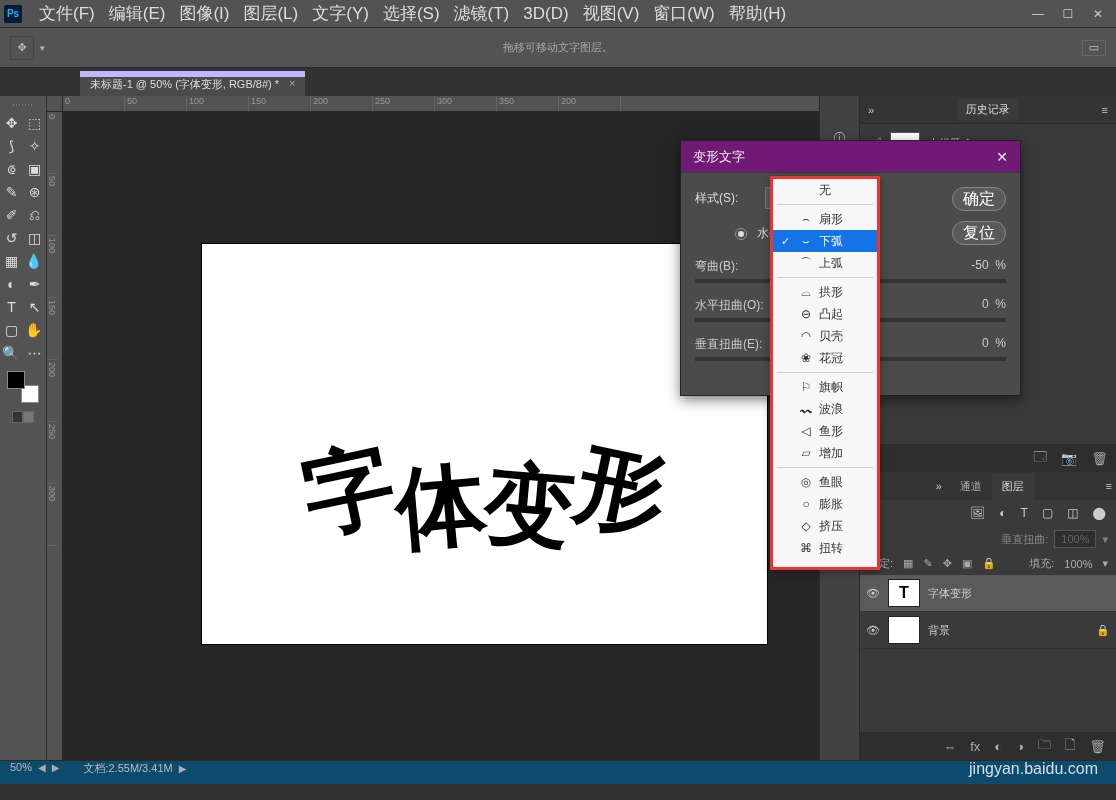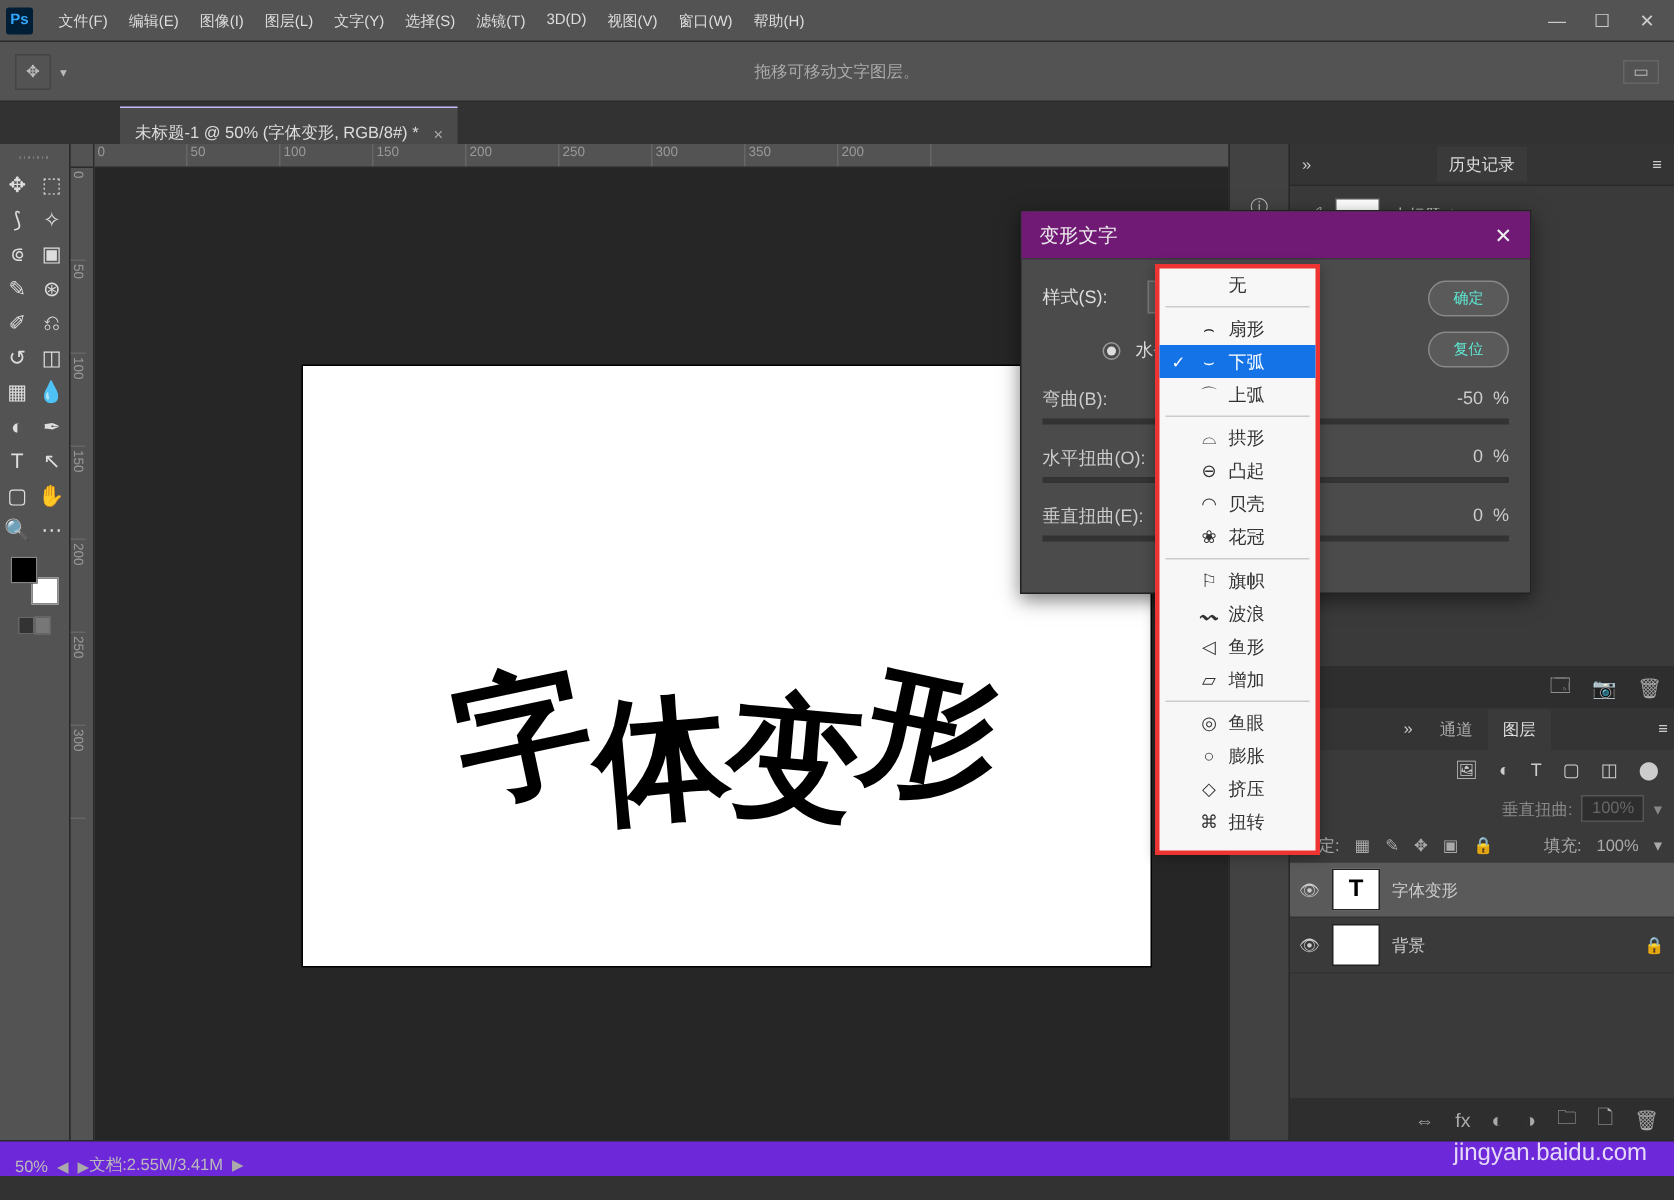--- a/index.html
+++ b/index.html
@@ -1,28 +1,28 @@
 <!DOCTYPE html>
 <html><head>
 <meta charset="utf-8">
 <style>
 *{margin:0;padding:0;box-sizing:border-box;font-family:"Microsoft YaHei",Arial,sans-serif;user-select:none}
 body{background:#323232;color:#ccc;font-size:12px;width:1116px;height:800px;overflow:hidden;position:relative}
 .menubar{height:28px;background:#535353;display:flex;align-items:center;padding:0 4px;border-bottom:1px solid #2a2a2a}
 .ps-logo{width:18px;height:18px;background:#001e36;color:#31a8ff;font-weight:bold;font-size:10px;display:flex;align-items:center;justify-content:center;margin-right:10px;border-radius:2px}
-.menu-item{padding:0 7px;cursor:pointer;font-size:10px;color:#ddd}
+.menu-item{padding:0 7px;cursor:pointer;font-size:17px;color:#ddd}
 .win-controls{margin-left:auto;display:flex;gap:2px}
 .win-btn{width:28px;height:20px;display:flex;align-items:center;justify-content:center;color:#ccc;cursor:pointer;font-size:12px}
 .options-bar{height:40px;background:#535353;border-bottom:1px solid #2a2a2a;display:flex;align-items:center;padding:0 10px;color:#bbb;font-size:11px;position:relative}
 .options-bar .move-icon{width:24px;height:24px;border:1px solid #444;display:flex;align-items:center;justify-content:center;margin-right:6px}
 .options-bar .drop{font-size:9px;margin-right:8px}
 .options-bar .hint{position:absolute;left:50%;transform:translateX(-50%);color:#aaa}
 .options-bar .panel-toggle{margin-left:auto;width:24px;height:16px;border:1px solid #666;display:flex;align-items:center;justify-content:center}
 .tab-bar{height:28px;background:#323232;display:flex;align-items:flex-end;padding-left:80px}
-.doc-tab{background:#4a4a4a;height:25px;padding:0 10px;display:flex;align-items:flex-end;font-size:11px;color:#ddd;gap:10px;border-top:1px solid #c4b5fd}
+.doc-tab{background:#4a4a4a;height:25px;padding:0 10px;display:flex;align-items:flex-start;font-size:11px;color:#ddd;gap:10px;border-top:6px solid #c4b5fd}
 .doc-tab .close-tab{cursor:pointer;color:#aaa}
 .workspace{display:flex;height:664px}
 .toolbox{width:47px;background:#535353;border-right:1px solid #2a2a2a;display:flex;flex-direction:column;align-items:center;padding-top:6px}
 .toolbox .grip{width:30px;height:6px;display:flex;justify-content:center;align-items:center;margin-bottom:4px}
 .toolbox .grip::before{content:"";width:20px;height:2px;background:repeating-linear-gradient(90deg,#777 0 1px,transparent 1px 3px)}
 .tool-row{display:flex;gap:1px;margin-bottom:1px}
 .tool{width:22px;height:22px;display:flex;align-items:center;justify-content:center;color:#ddd;font-size:14px;cursor:pointer;position:relative}
 .swatches{margin-top:6px;position:relative;width:32px;height:32px}
 .swatch-fg{position:absolute;width:18px;height:18px;background:#000;border:1px solid #888;top:0;left:0;z-index:2}
 .swatch-bg{position:absolute;width:18px;height:18px;background:#fff;border:1px solid #888;bottom:0;right:0}
@@ -62,40 +62,40 @@
 .layer-props{padding:4px 8px;display:flex;align-items:center;justify-content:flex-end;gap:6px;font-size:11px;color:#888}
 .layer-props .val{background:#2e2e2e;padding:2px 6px;border:1px solid #555;color:#666}
 .layer-locks{padding:4px 8px;display:flex;align-items:center;gap:10px;font-size:11px;color:#aaa}
 .layer-list{flex:1;overflow:auto;background:#3a3a3a}
 .layer-row{display:flex;align-items:center;padding:4px 6px;gap:8px;border-bottom:1px solid #333;font-size:11px}
 .layer-row.selected{background:#5a5a5a}
 .layer-eye{width:14px;color:#ccc}
 .layer-thumb{width:32px;height:28px;background:#fff;border:1px solid #222}
 .layer-thumb.text-thumb{background:#fff;display:flex;align-items:center;justify-content:center;color:#000;font-weight:bold;font-size:16px}
 .layer-bottom{height:28px;background:#2e2e2e;display:flex;align-items:center;justify-content:flex-end;gap:14px;padding:0 10px;color:#aaa;font-size:13px}
-.status-bar{height:24px;background:#6d28d9;border-top:1px solid #2a2a2a;display:flex;align-items:flex-end;font-size:11px;color:#bbb;padding:0 10px;}
+.status-bar{height:24px;background:#0c4a6e;border-top:1px solid #2a2a2a;display:flex;align-items:flex-start;font-size:11px;color:#bbb;padding:0 10px;gap:24px}
 .status-bar .seg{display:flex;align-items:center;gap:6px}
 .status-bar .seg .arrow{font-size:10px;cursor:pointer;color:#aaa}
 
 .dialog{position:absolute;left:680px;top:140px;width:341px;background:#4b4b4b;border:1px solid #222;box-shadow:0 4px 12px rgba(0,0,0,0.5);z-index:50}
 .dialog-title{height:32px;background:#701a75;display:flex;align-items:center;padding:0 12px;color:#eee;font-size:13px;border-bottom:1px solid #3a3a3a}
 .dialog-title .dialog-close{margin-left:auto;cursor:pointer;font-size:14px}
 .dialog-body{padding:14px 14px 20px 14px;position:relative}
 .dialog-row{display:flex;align-items:center;margin-bottom:16px;color:#ddd;font-size:12px}
 .dialog-row .label{width:62px;text-align:left;margin-right:8px}
 .style-select{width:96px;height:22px;background:#5a5a5a;border:1px solid #777;color:#eee;font-size:11px;padding-left:4px;display:flex;align-items:center;justify-content:space-between;padding-right:4px}
 .radio-row{display:flex;gap:10px;margin-left:40px;align-items:center}
 .radio-btn{width:12px;height:12px;border-radius:50%;border:1px solid #999;display:inline-flex;align-items:center;justify-content:center}
 .radio-btn.checked::after{content:"";width:6px;height:6px;border-radius:50%;background:#ddd}
 .slider-row{margin-bottom:14px}
 .slider-row .slabel{display:flex;justify-content:space-between;font-size:12px;color:#ccc;margin-bottom:4px}
 .slider-row .strack{height:4px;background:#333;position:relative}
 .slider-row .strack::after{content:"";position:absolute;left:45%;top:-4px;width:10px;height:12px;background:#aaa;border-radius:2px}
 .dialog-btns{position:absolute;right:14px;top:14px;display:flex;flex-direction:column;gap:10px}
-.dialog-btns button{width:54px;height:24px;background:#5a5a5a;border:1px solid #888;color:#5eead4;border-radius:12px;font-size:10px;cursor:pointer}
+.dialog-btns button{width:54px;height:24px;background:#5a5a5a;border:1px solid #888;color:#ffffff;border-radius:12px;font-size:16px;cursor:pointer}
 
 .dropdown{position:absolute;left:770px;top:176px;width:110px;background:#f7f7f7;border:3px solid #e33;box-shadow:0 2px 8px rgba(0,0,0,0.3);z-index:60;padding-bottom:8px}
 .dd-item{height:22px;display:flex;align-items:center;padding:0 8px;font-size:12px;color:#333;cursor:pointer;gap:6px}
 .dd-item.center{justify-content:center}
 .dd-item.selected{background:#1473e6;color:#fff}
 .dd-item.selected .check{color:#fff}
 .dd-sep{height:1px;background:#ccc;margin:3px 4px}
 .dd-item .check{width:12px;font-size:11px;color:#1473e6}
 .dd-icon{width:14px;display:inline-flex;justify-content:center;font-size:12px}
 .watermark{position:absolute;right:18px;bottom:22px;text-align:right;color:rgba(255,255,255,0.82);font-family:Arial,sans-serif;pointer-events:none}

